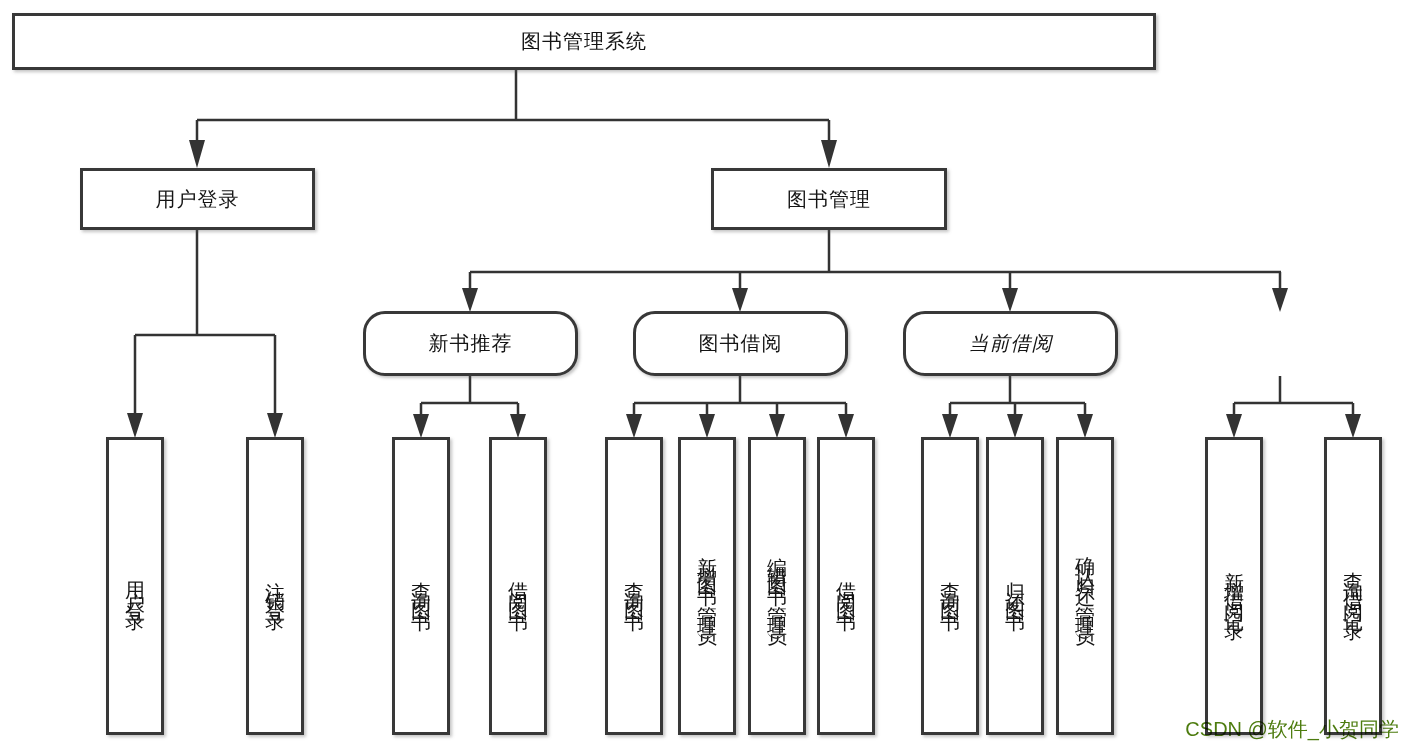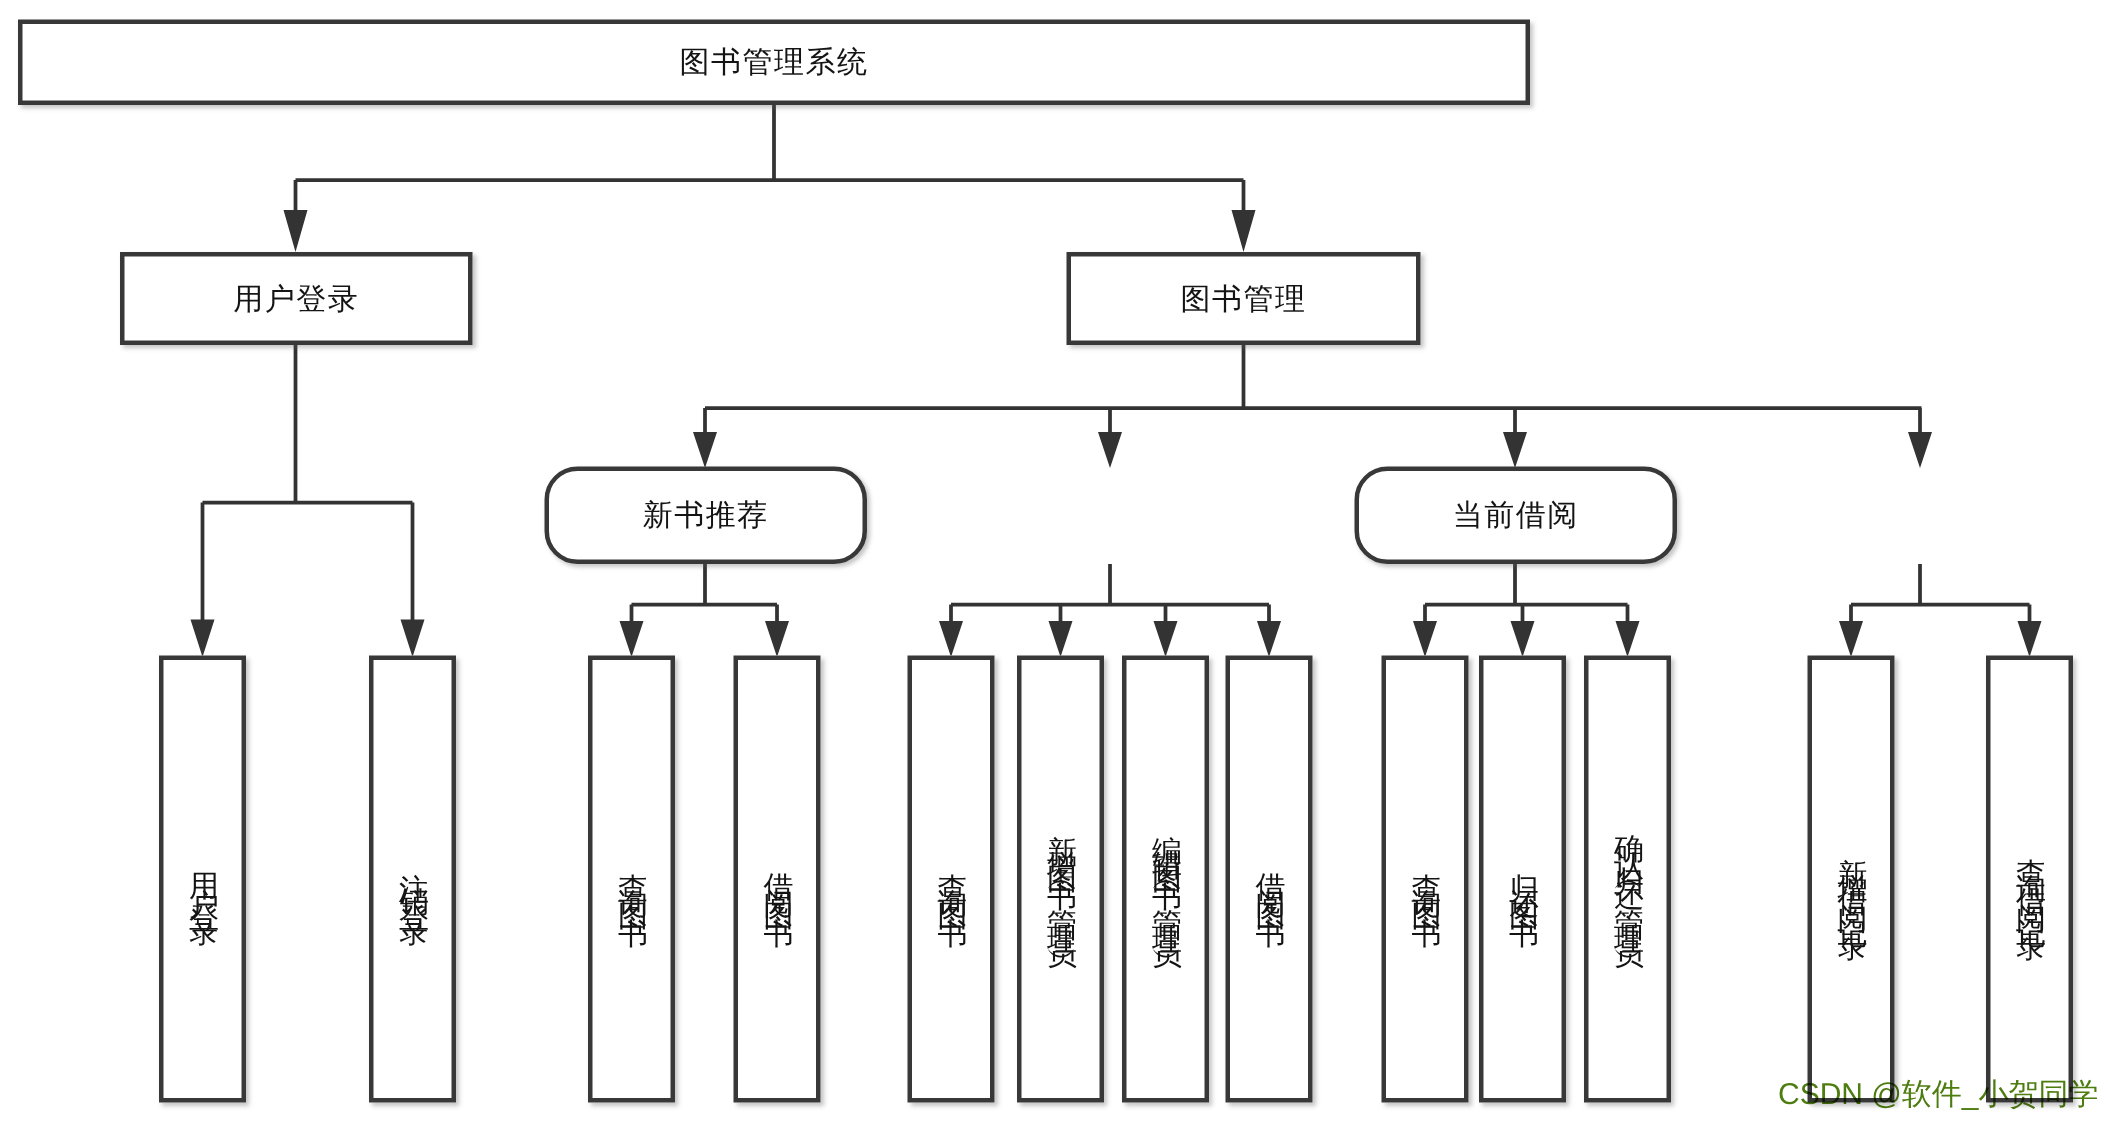--- a/index.html
+++ b/index.html
@@ -9,25 +9,25 @@
   }
   .wires{position:absolute;left:0;top:0;width:1405px;height:747px;}
   .node{
     position:absolute;box-sizing:border-box;background:#ffffff;
     border:3px solid #383838;display:flex;align-items:center;justify-content:center;
     box-shadow:2px 2px 3px rgba(90,90,90,.35);
     color:#141414;
   }
   .node .lbl{font-size:20px;letter-spacing:1px;white-space:nowrap;}
   
-  .root{left:12px;top:13px;width:1008px;height:57px;text-align:center;}
+  .root{left:12px;top:13px;width:1144px;height:57px;text-align:center;}
   .lv2-a{left:80px;top:168px;width:235px;height:62px;}
   .lv2-b{left:711px;top:168px;width:236px;height:62px;}
   .lv3{top:311px;width:215px;height:65px;border-radius:22px;}
-  .lv3-1{left:363px;} .lv3-2{left:633px;} .lv3-3{left:903px;} .lv3-4{left:1173px;}
+  .lv3-1{left:363px;} .lv3-2{left:633px;} .lv3-3{left:903px;font-style:italic;} .lv3-4{left:1173px;}
   
   .leaf{top:437px;width:58px;height:298px;}
   .leaf .lbl{
     writing-mode:vertical-rl;text-orientation:mixed;
     font-size:20px;letter-spacing:10px;line-height:1.05;white-space:nowrap;
   }
   .lf1{left:106px;}  .lf2{left:246px;}
   .lf3{left:392px;}  .lf4{left:489px;}
   .lf5{left:605px;}  .lf6{left:678px;}  .lf7{left:748px;}  .lf8{left:817px;}
   .lf9{left:921px;}  .lf10{left:986px;} .lf11{left:1056px;}
@@ -66,20 +66,23 @@
 
   <div class="node lv2-a">
     <span class="lbl">用户登录</span>
   </div>
   <div class="node lv2-b">
     <span class="lbl">图书管理</span>
   </div>
 
   <div class="node lv3 lv3-1">
     <span class="lbl">新书推荐</span>
+  </div>
+  <div class="node lv3 lv3-2">
+    <span class="lbl">图书借阅</span>
   </div>
   <div class="node lv3 lv3-3">
     <span class="lbl">当前借阅</span>
   </div>
 
   <div class="node leaf lf1">
     <span class="lbl">用户登录</span>
   </div>
   <div class="node leaf lf2">
     <span class="lbl">注销登录</span>

